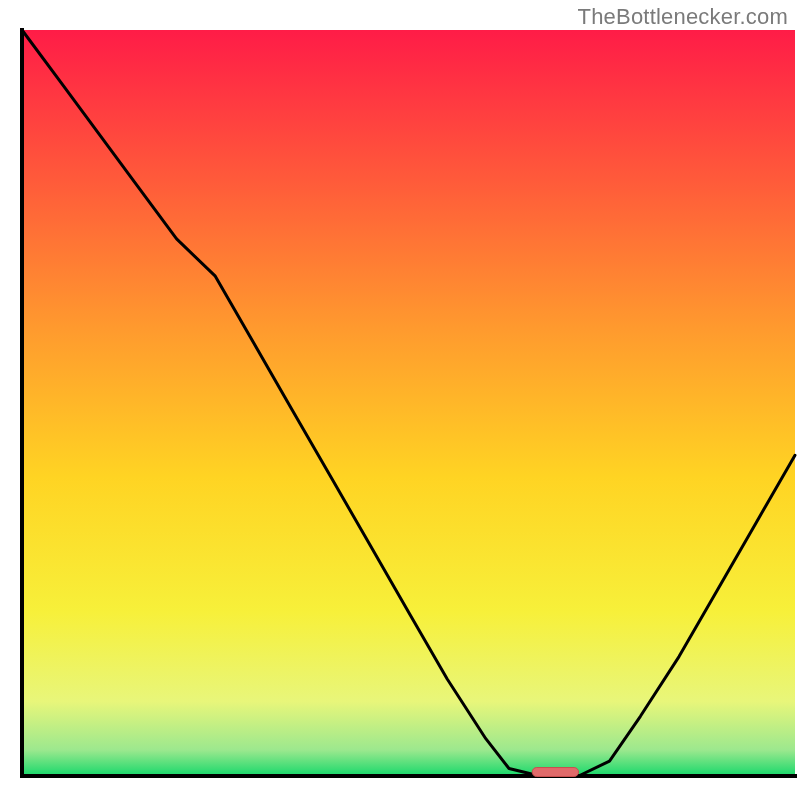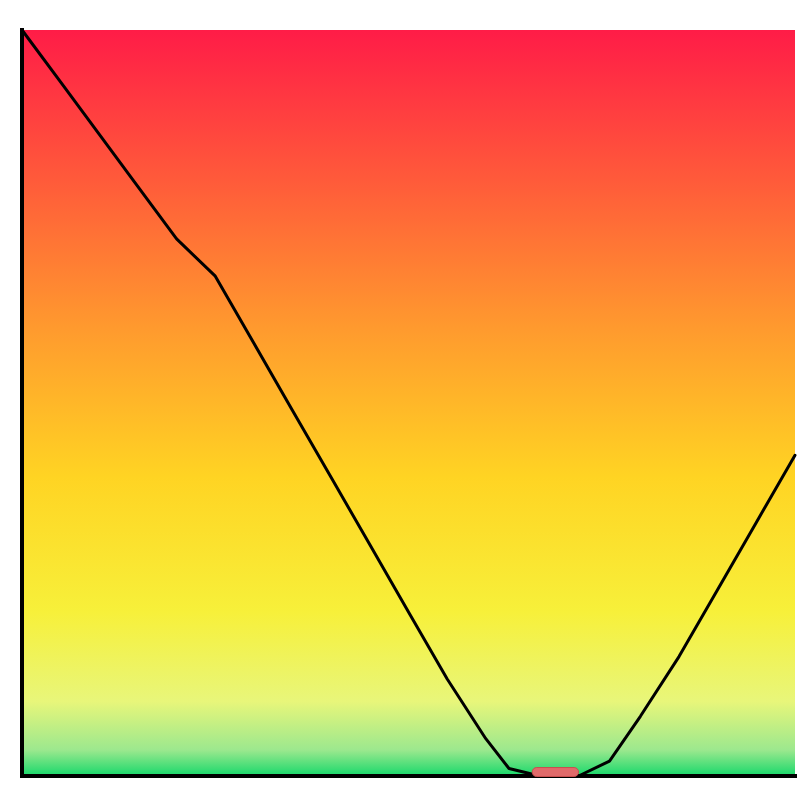--- a/index.html
+++ b/index.html
@@ -27,20 +27,21 @@
   svg.chart {
     position: absolute;
     left: 0;
     top: 0;
   }
 </style>
 </head>
 <body>
 
 <div class="wrap">
+  <div class="attribution">TheBottlenecker.com</div>
 
   <svg class="chart" width="800" height="800" viewBox="0 0 800 800">
     <defs>
       <linearGradient id="bg-grad" x1="0" y1="0" x2="0" y2="1">
           <stop offset="0%" stop-color="#ff1c47"></stop>
           <stop offset="20%" stop-color="#ff5a3a"></stop>
           <stop offset="40%" stop-color="#ff9a2e"></stop>
           <stop offset="60%" stop-color="#ffd423"></stop>
           <stop offset="78%" stop-color="#f7f03a"></stop>
           <stop offset="90%" stop-color="#e8f67a"></stop>

